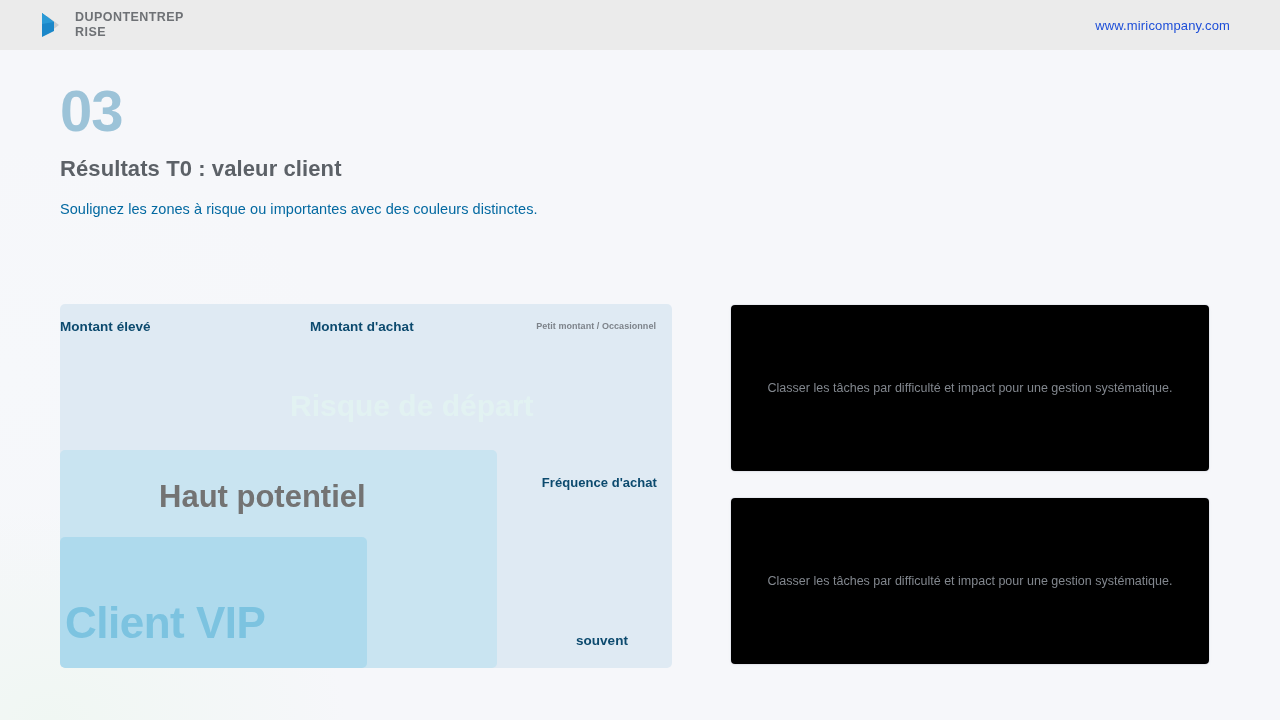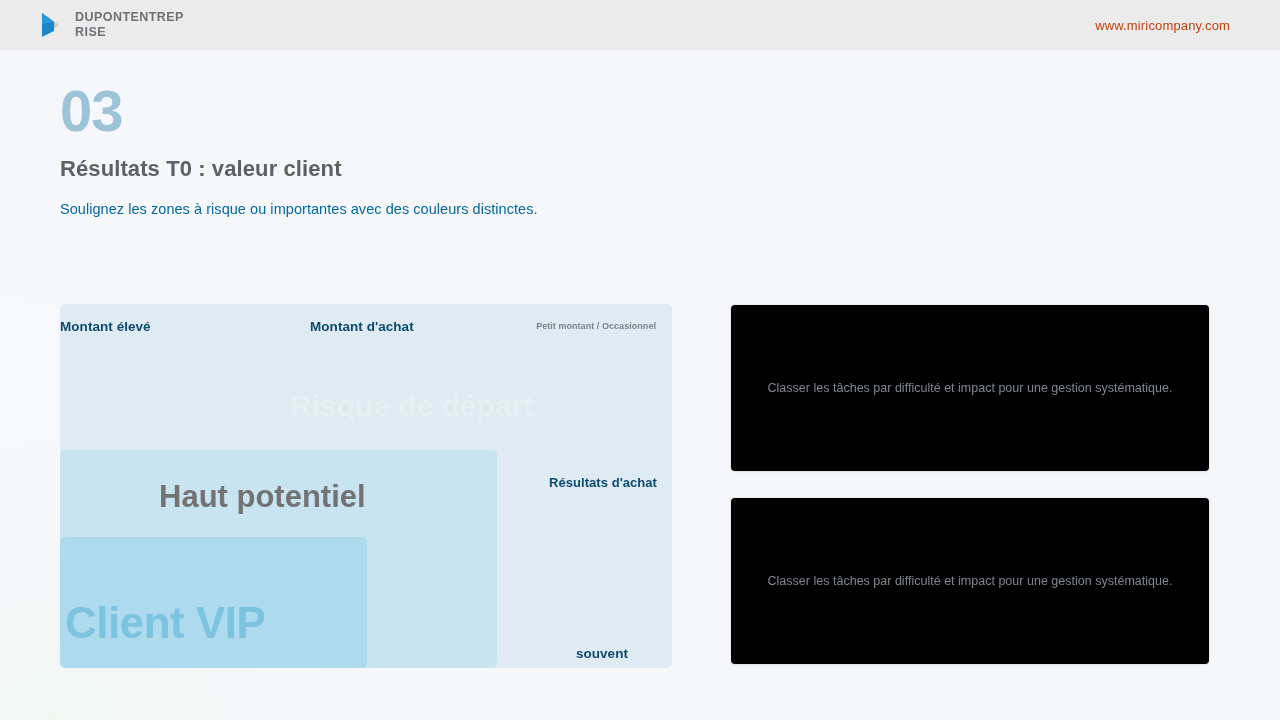--- a/index.html
+++ b/index.html
@@ -20,21 +20,21 @@
     display:flex; align-items:center;
   }
   .header-left { display:flex; align-items:center; padding-left:38px; gap:11px;justify-content:flex-end; }
   .logo-mark { position:relative; width:26px; height:30px; flex:none; }
   .brand-name {
     font-size:12.5px; font-weight:600; color:#6e7175;
     letter-spacing:.45px; line-height:15px; max-width:120px;
   }
   .header-right {
     margin-left:auto; padding-right:50px;
-    font-size:13px; color:#c2410c; letter-spacing:.15px;
+    font-size:13px; color:#1d4ed8; letter-spacing:.15px;
   }
 
   
   .title-block { position:absolute; left:60px; top:78px; }
   .section-number {
     font-size:58px; font-weight:700; color:#9cc3d8;
     letter-spacing:-1px; line-height:66px;
   }
   .section-title {
     margin-top:12px;
@@ -54,21 +54,21 @@
     position:absolute; left:0; border-radius:5px;
   }
   .band-potential { top:146px; width:437px; height:218px; background:#c9e4f1; }
   .band-vip       { top:233px; width:307px; height:131px; background:#aedaed; }
 
   .axis-label { position:absolute; font-weight:600; color:#0c4a6e; letter-spacing:.05px; }
   .lbl-high       { left:0px;   top:15px;  font-size:13.5px; }
   .lbl-amount     { left:250px; top:15px;  font-size:13.5px; }
   .lbl-small      { right:16px; top:17px;  font-size:9px; font-weight:600; color:#7d838a; }
   .lbl-frequency  { right:15px; top:171px; font-size:13px; }
-  .lbl-often      { right:44px; top:329px; font-size:13.5px;margin-top:13px; }
+  .lbl-often      { right:44px; top:329px; font-size:13.5px; }
 
   .zone-label { position:absolute; font-weight:700; white-space:nowrap; }
   .zone-risk      { left:230px; top:85px;  font-size:30px; color:#e2f2f2; }
   .zone-potential { left:99px;  top:175px; font-size:31px; color:#737373; }
   .zone-vip       { left:5px;   top:294px; font-size:44px; color:#7cc3e0; letter-spacing:-.5px; }
 
   
   .cards { position:absolute; left:731px; top:305px; width:478px; }
   .info-card {
     width:478px; height:166px;
@@ -111,21 +111,21 @@
   <div class="band band-potential"></div>
   <div class="band band-vip"></div>
 
   <div class="zone-label zone-risk">Risque de départ</div>
   <div class="zone-label zone-potential">Haut potentiel</div>
   <div class="zone-label zone-vip">Client VIP</div>
 
   <div class="axis-label lbl-high">Montant élevé</div>
   <div class="axis-label lbl-amount">Montant d'achat</div>
   <div class="axis-label lbl-small">Petit montant / Occasionnel</div>
-  <div class="axis-label lbl-frequency">Résultats d'achat</div>
+  <div class="axis-label lbl-frequency">Fréquence d'achat</div>
   <div class="axis-label lbl-often">souvent</div>
 </div>
 
 <div class="cards">
   <div class="info-card">
     <div class="info-card-text">Classer les tâches par difficulté et impact pour une gestion systématique.</div>
   </div>
   <div class="info-card">
     <div class="info-card-text">Classer les tâches par difficulté et impact pour une gestion systématique.</div>
   </div>

